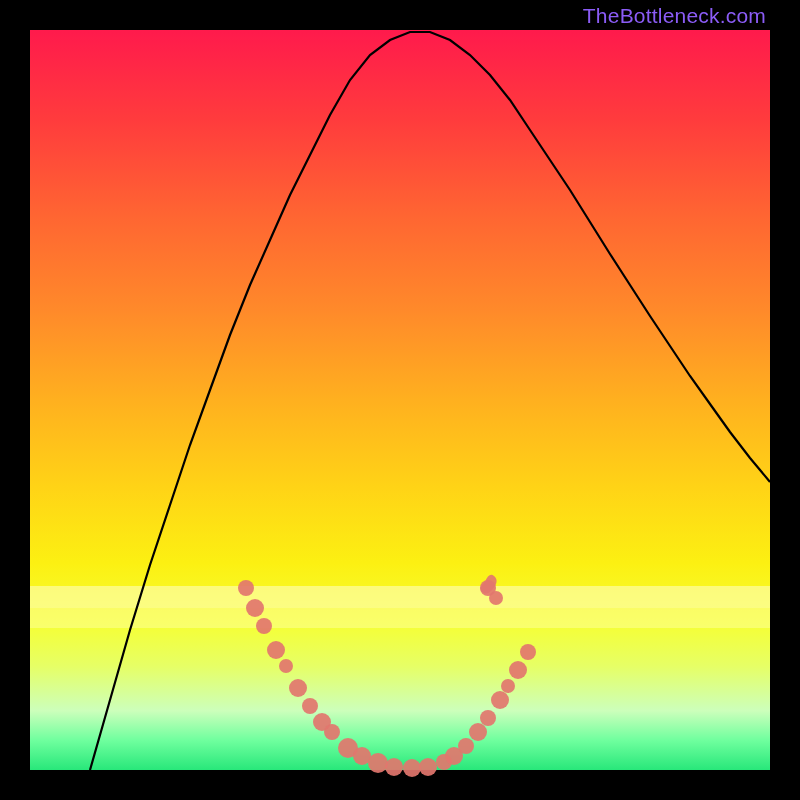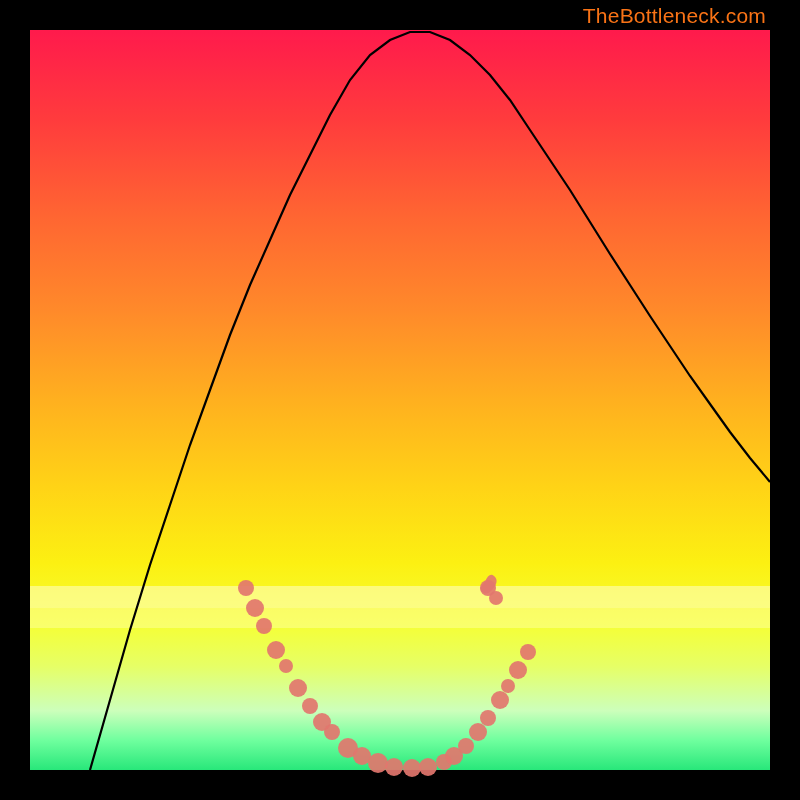--- a/index.html
+++ b/index.html
@@ -38,21 +38,21 @@
       #e6ff66 86%,
       #ccffbb 92%,
       #6fff9e 96%,
       #28e77a 100%
     );
   }
   .watermark {
     position: absolute;
     top: 4px;
     right: 34px;
-    color: #f97316;
+    color: #8b5cf6;
     font-size: 21px;
     font-weight: 500;
     letter-spacing: 0.2px;
   }
   svg.curve {
     position: absolute;
     left: 0;
     top: 0;
     width: 740px;
     height: 740px;

